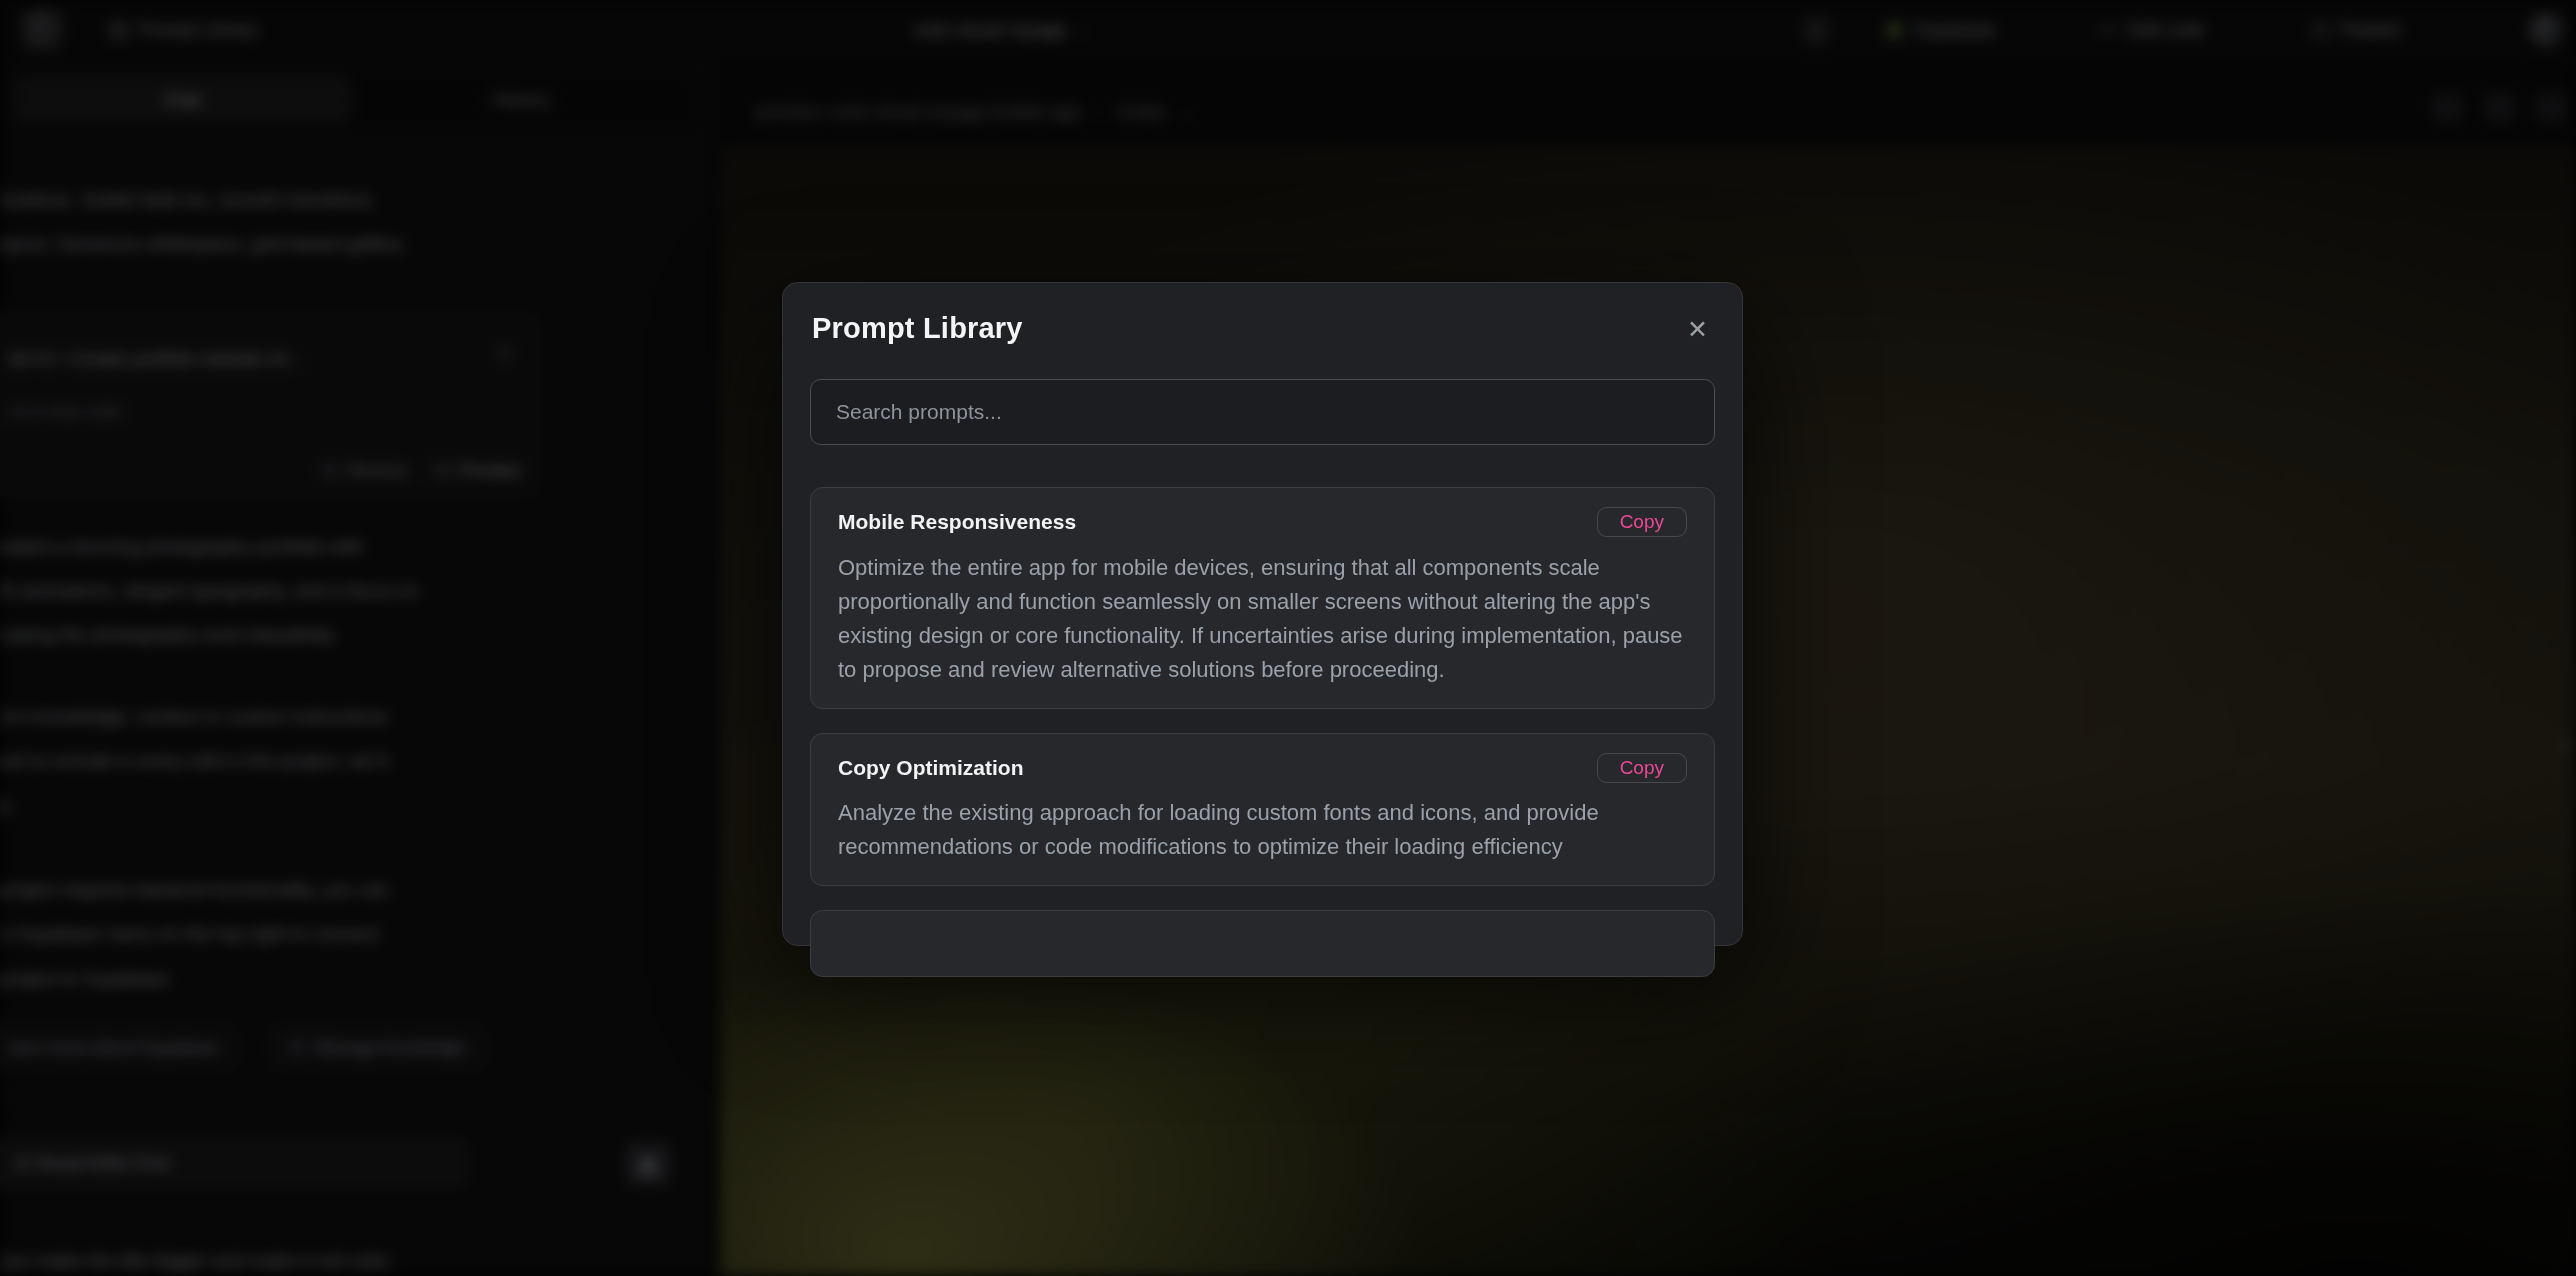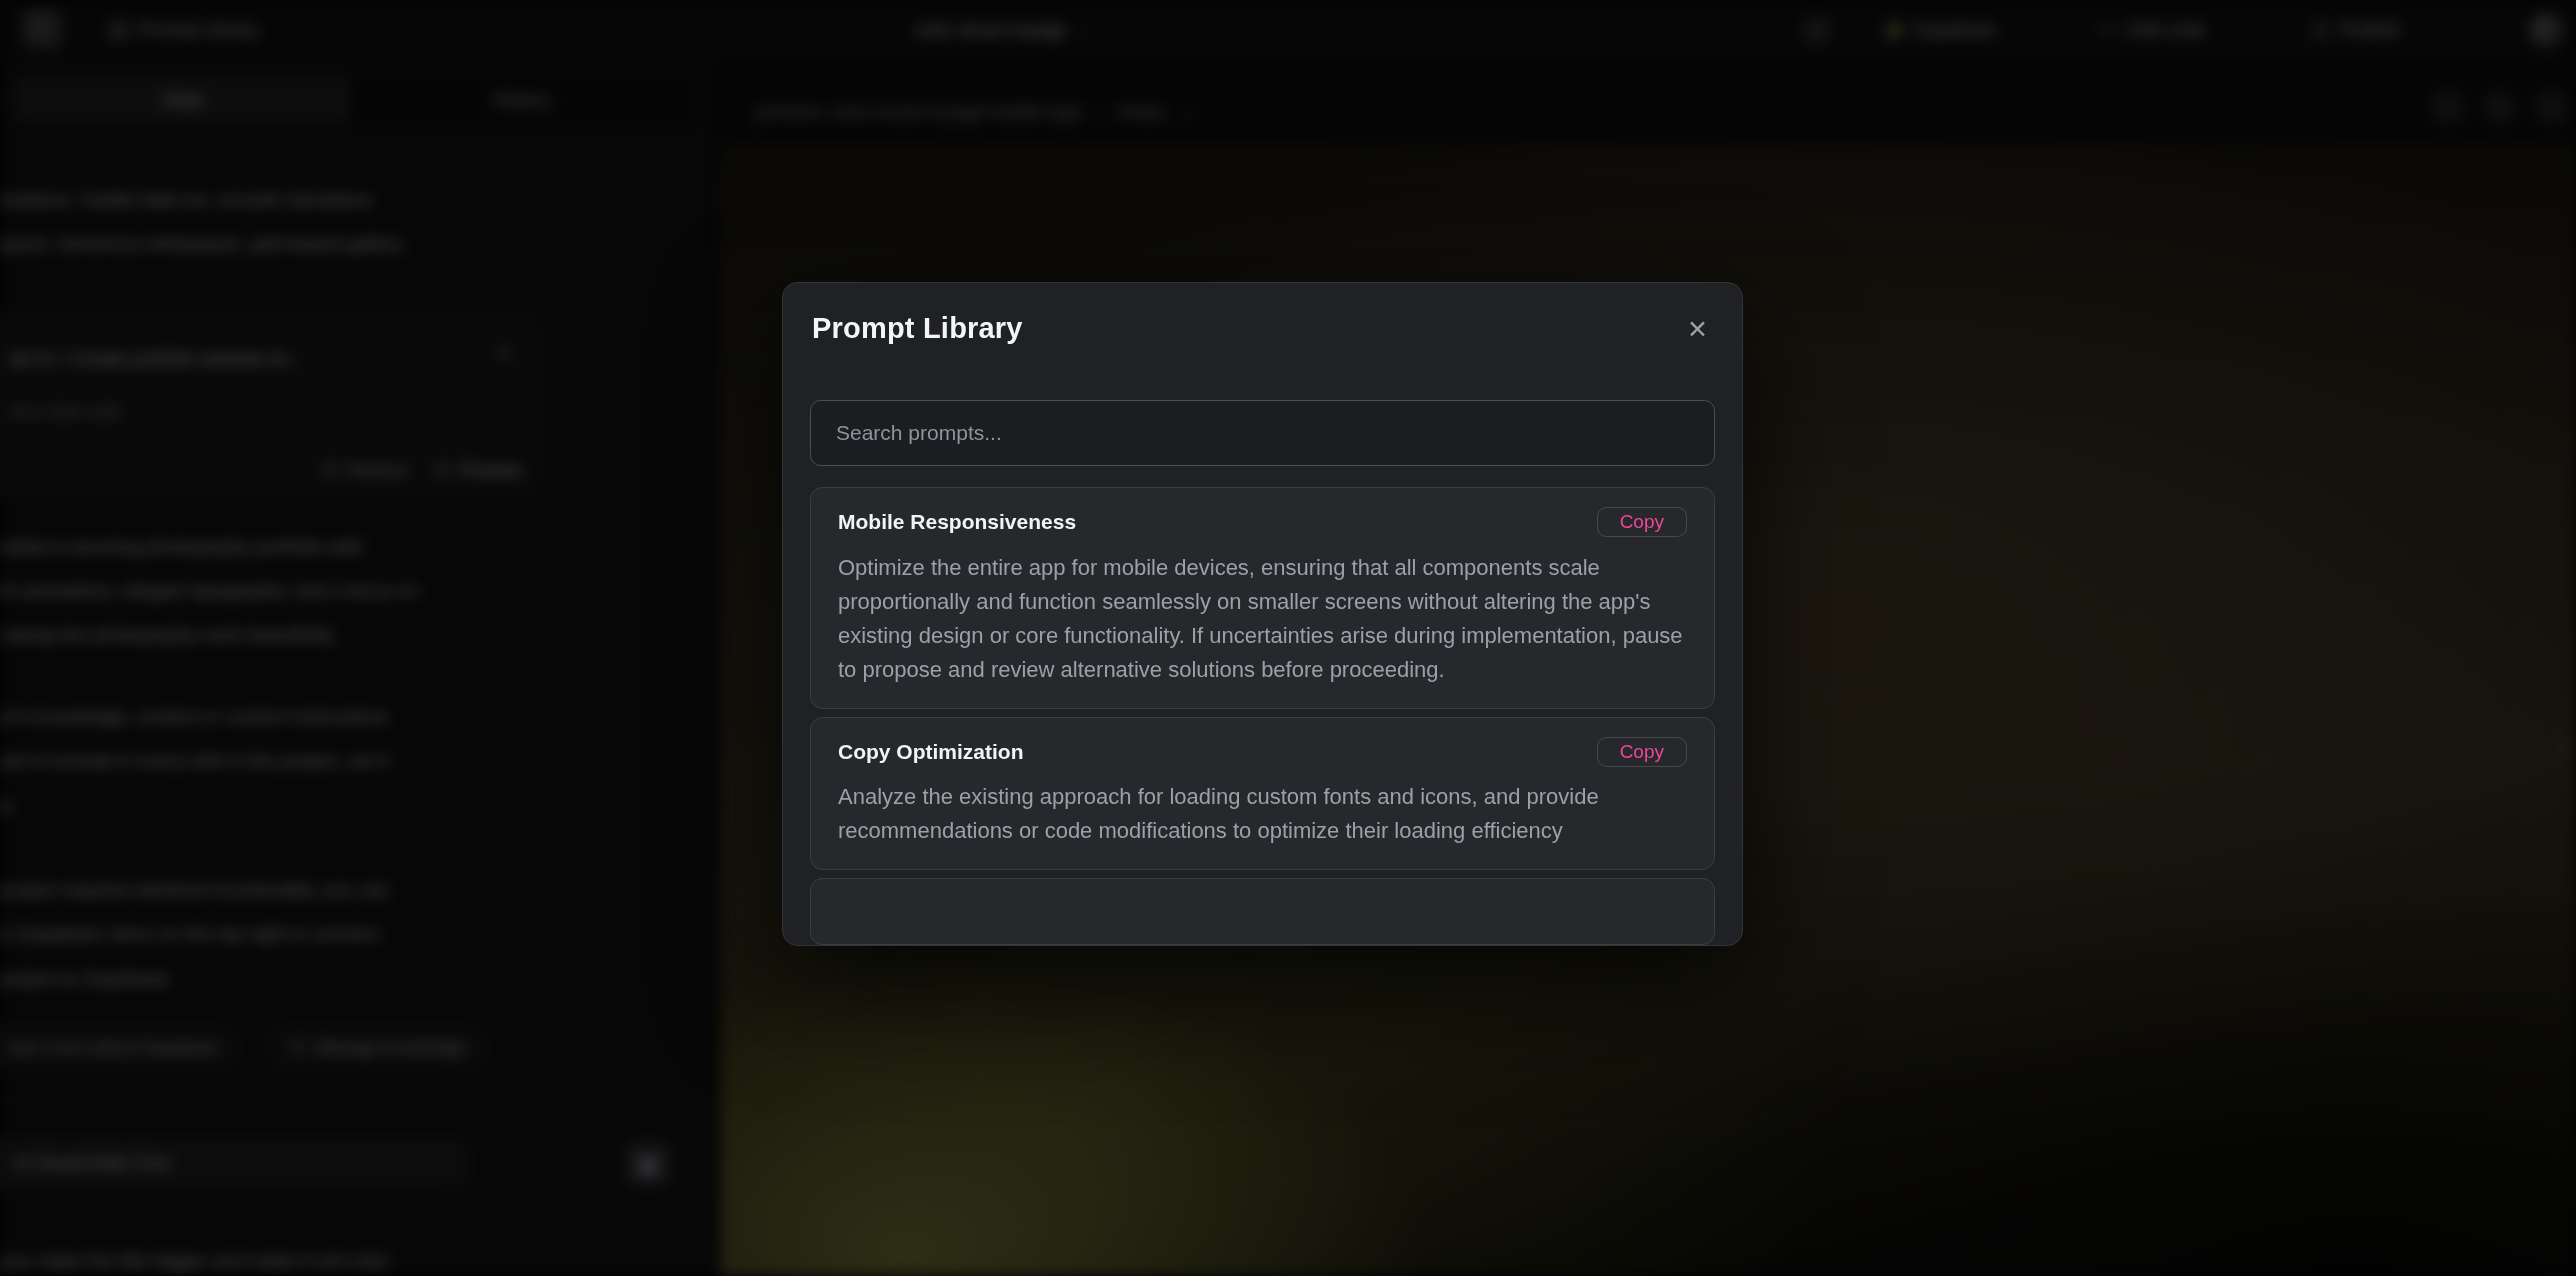--- a/index.html
+++ b/index.html
@@ -74,24 +74,24 @@
   .overlay { position:absolute; inset:0; background:rgba(3,3,4,0.58); }
   .modal { position:absolute; left:782px; top:282px; width:961px; height:664px; background:#202124;
     border:1px solid #33353a; border-radius:15.4px; box-shadow:0 39px 116px rgba(0,0,0,0.75); }
   .modal-title { position:absolute; left:29px; top:29px; font-size:29px; font-weight:700; color:#f4f5f7;
     letter-spacing:0.2px; }
   .modal-close { position:absolute; right:27px; top:29px; width:35px; height:35px; color:#9ba1a8;
     font-size:25px; display:flex; align-items:center; justify-content:center; cursor:pointer; }
   .search-wrap { position:absolute; left:27px; right:27px; top:96px; }
   .search-input { width:100%; height:66px; background:#1c1d20; border:1px solid #4b4f58;
     border-radius:10.6px; padding:12px 25px; font-size:21px; color:#d4d7dc; outline:none;
-    font-family:"Liberation Sans", sans-serif;margin-top:21px; }
+    font-family:"Liberation Sans", sans-serif; }
   .search-input::placeholder { color:#8e949d; }
   .prompt-list { position:absolute; left:27px; right:27px; top:204px; height:510px; overflow:hidden;
-    display:flex; flex-direction:column; gap:8px; }
+    display:flex; flex-direction:column; gap:24px; }
   .pcard { background:#27282b; border:1px solid #3c3e44; border-radius:12.5px; padding:19px 27px 21px 27px;
     flex-shrink:0; }
   .pcard-head { display:flex; align-items:center; justify-content:space-between; }
   .pcard-title { font-size:21px; font-weight:700; color:#f2f3f5; }
   .copy-btn { border:1px solid #46494f; background:transparent; border-radius:9.6px; padding:3px 22px;
     color:#ec4899; font-size:19px; font-family:"Liberation Sans", sans-serif; cursor:pointer; }
   .pcard-desc { margin-top:13.5px; font-size:22px; line-height:34px; color:#9aa1ab; }
   .pcard.partial { height:67px; }
 </style>
 </head>

